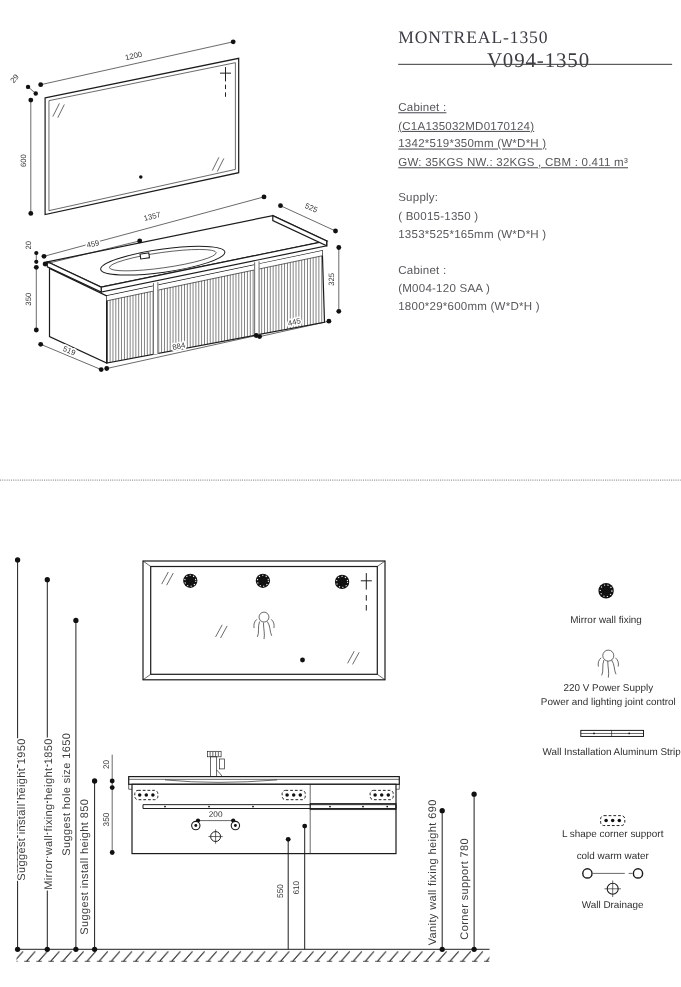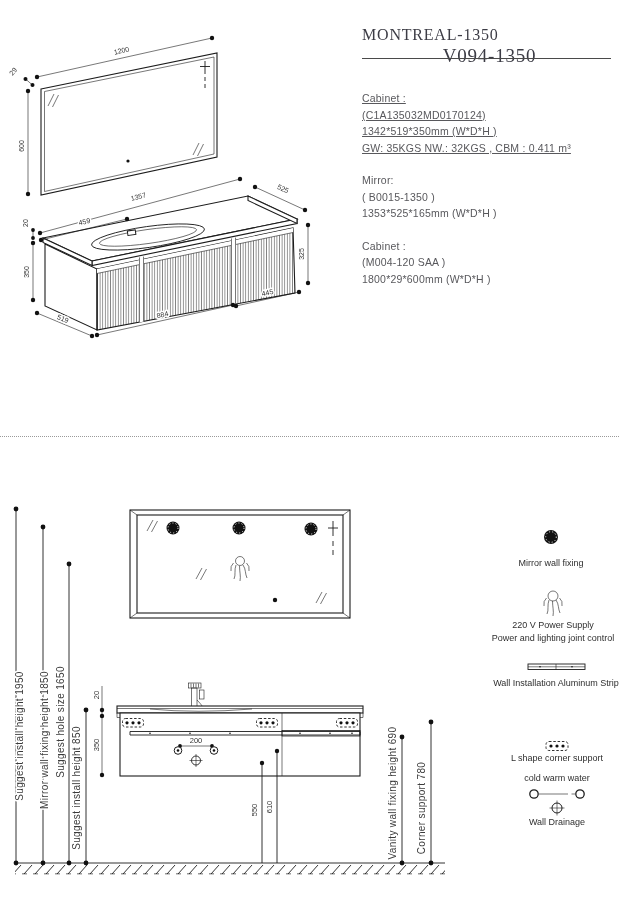--- a/index.html
+++ b/index.html
@@ -138,21 +138,21 @@
     <div class="subtitle">V094-1350</div>
     <div class="rule"></div>
 
     <div class="spec-group first">
       <div>Cabinet :</div>
       <div>(C1A135032MD0170124)</div>
       <div>1342*519*350mm (W*D*H )</div>
       <div>GW: 35KGS  NW.: 32KGS , CBM : 0.411 m³</div>
     </div>
     <div class="spec-group">
-      <div>Mirror:</div>
+      <div>Supply:</div>
       <div>( B0015-1350 )</div>
       <div>1353*525*165mm (W*D*H )</div>
     </div>
     <div class="spec-group">
       <div>Cabinet :</div>
       <div>(M004-120 SAA )</div>
       <div>1800*29*600mm  (W*D*H )</div>
     </div>
   </div>
 

